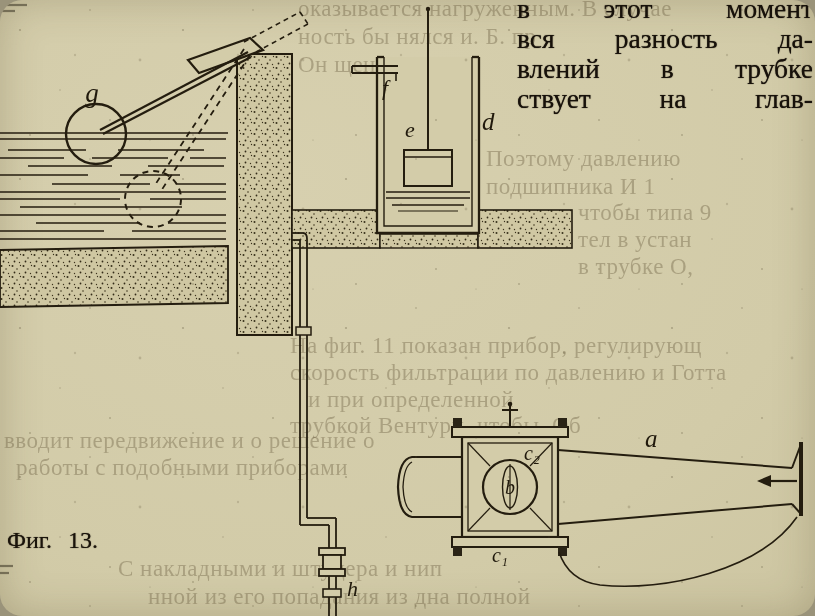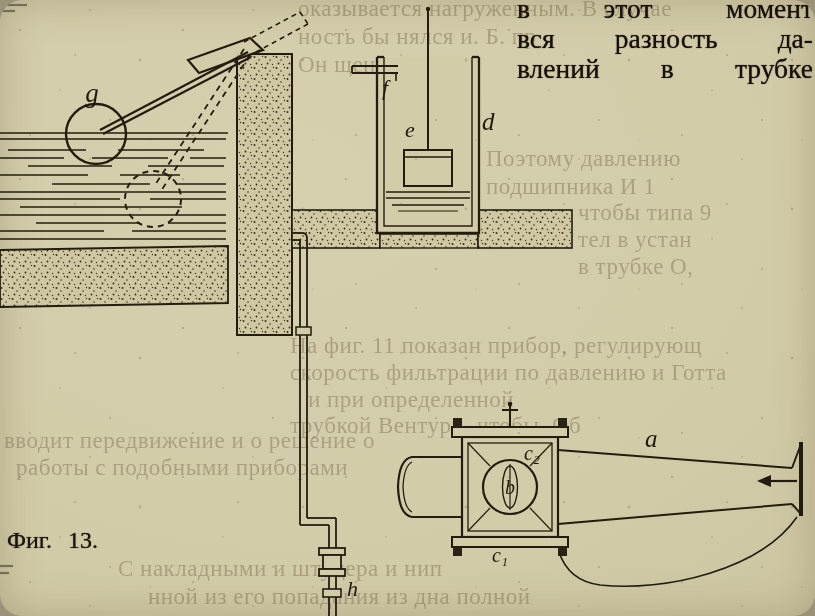--- a/index.html
+++ b/index.html
@@ -252,17 +252,18 @@
       <line x1="0" y1="573" x2="9" y2="573"></line>
     </g>
 
     <rect x="0" y="0" width="815" height="616" fill="url(#noise)" opacity="0.6"></rect>
   </svg>
 
   <div class="paragraph">
     <div class="pline">в этот момент</div>
     <div class="pline">вся разность да-</div>
     <div class="pline">влений в трубке</div>
+    <div class="pline">ствует на глав-</div>
   </div>
 
   <div class="caption">Фиг. 13.</div>
 
 </div>
 
 </body></html>

